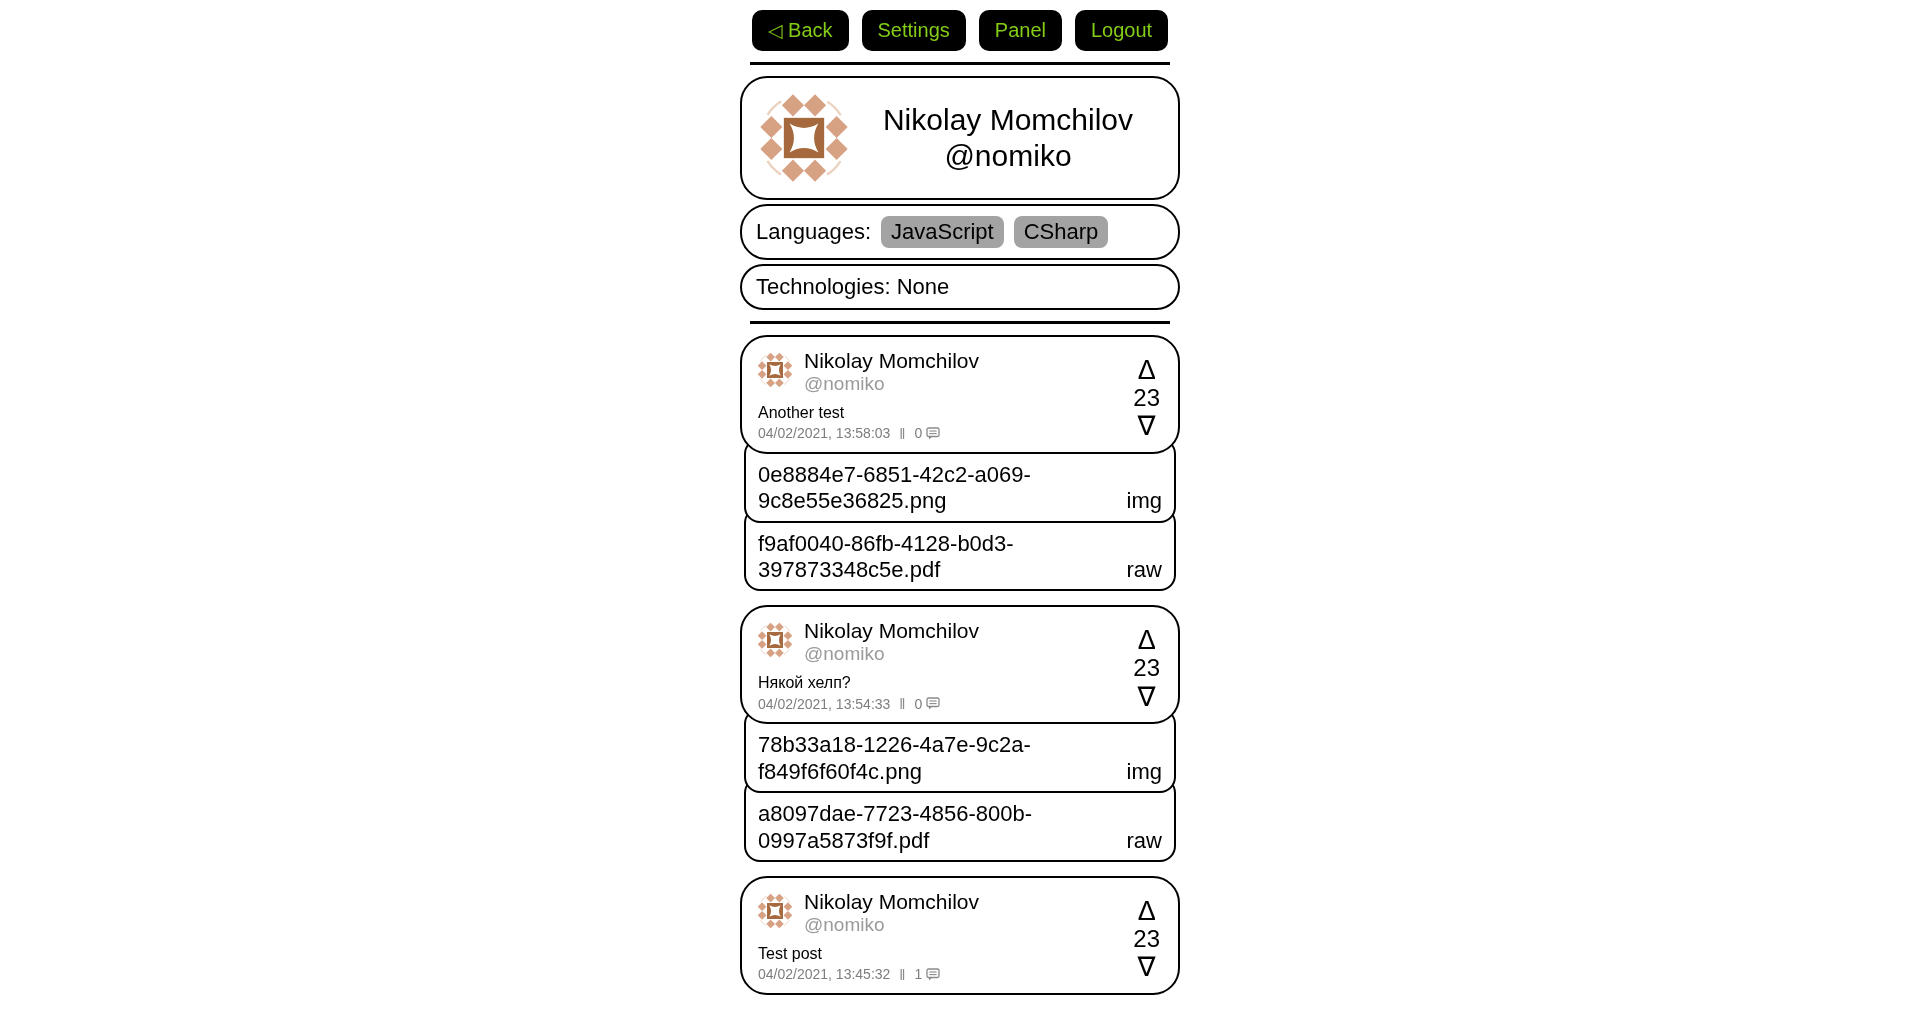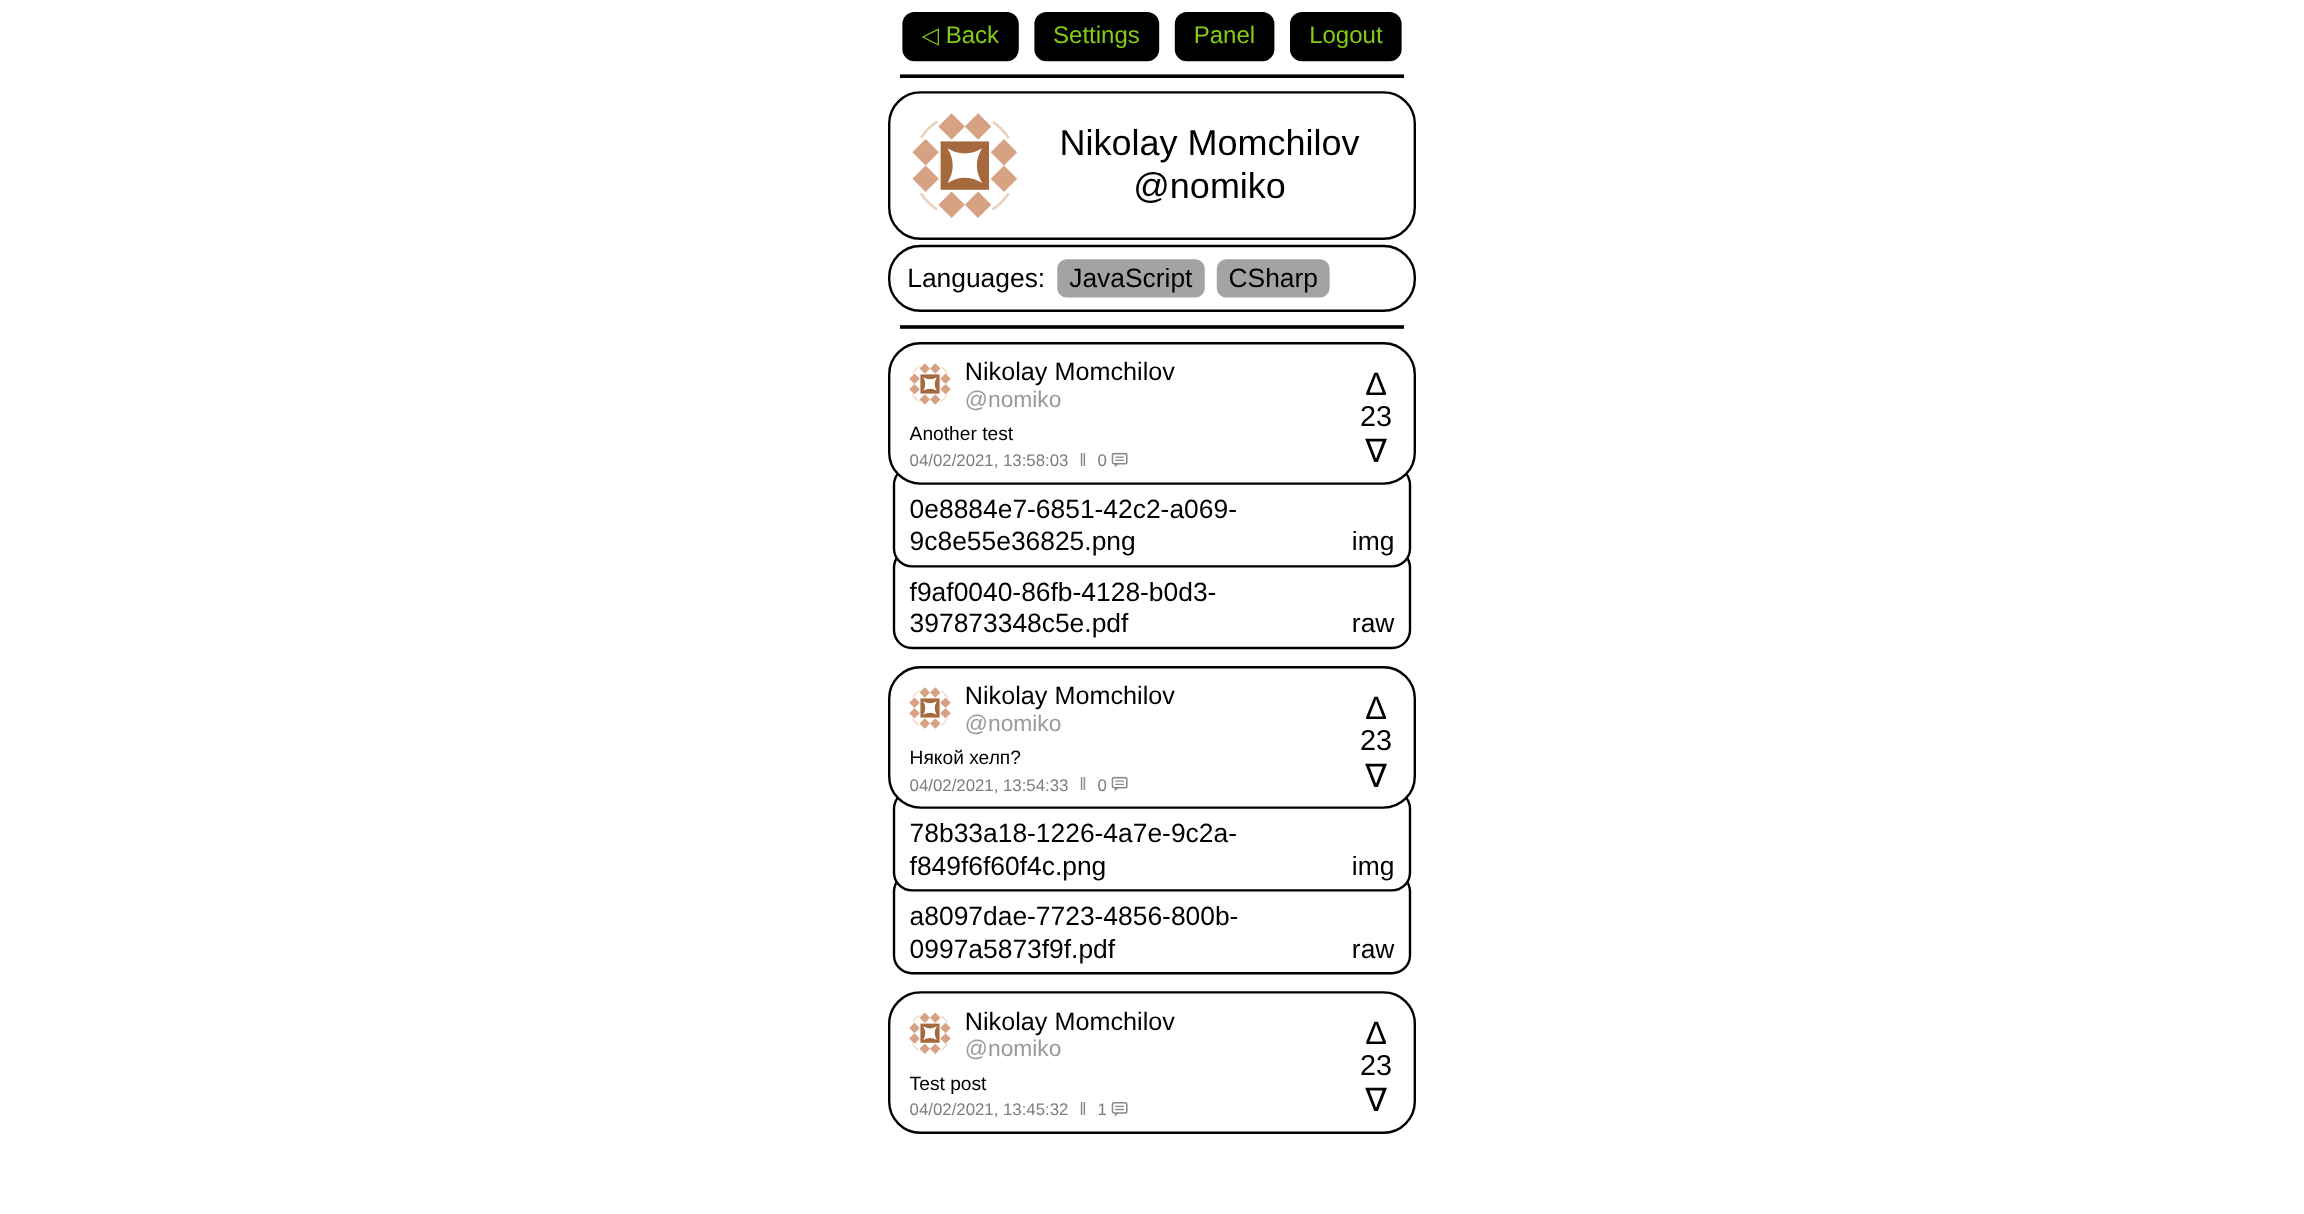--- a/index.html
+++ b/index.html
@@ -118,20 +118,23 @@
       <div>@nomiko</div>
     </div>
   </div>
 
   <div class="card info-card">
     <span class="info-label">Languages:</span>
     <span class="badge">JavaScript</span>
     <span class="badge">CSharp</span>
   </div>
 
+  <div class="card info-card tech-card">
+    <span class="info-label">Technologies: None</span>
+  </div>
 
   <hr class="sep">
 
   <div class="post-group">
     <div class="card post-card">
       <div class="post-head">
         <svg class="avatar-sm" viewBox="0 0 100 100">
           <use href="#identicon"></use>
         </svg>
         <div>

